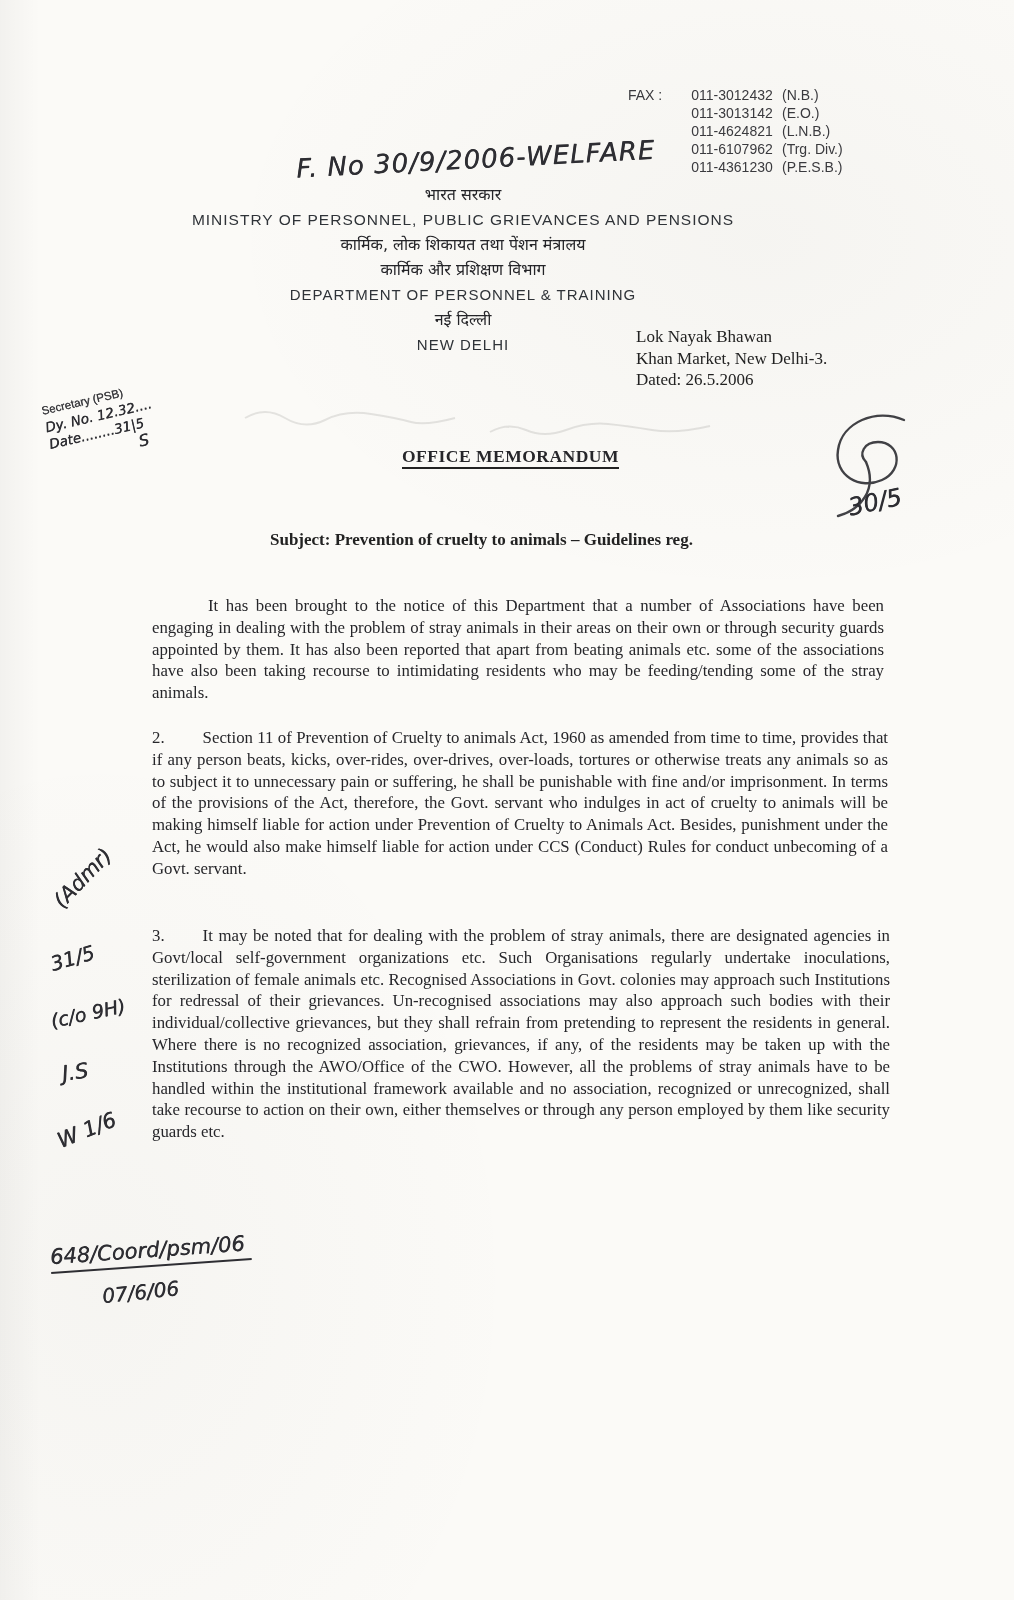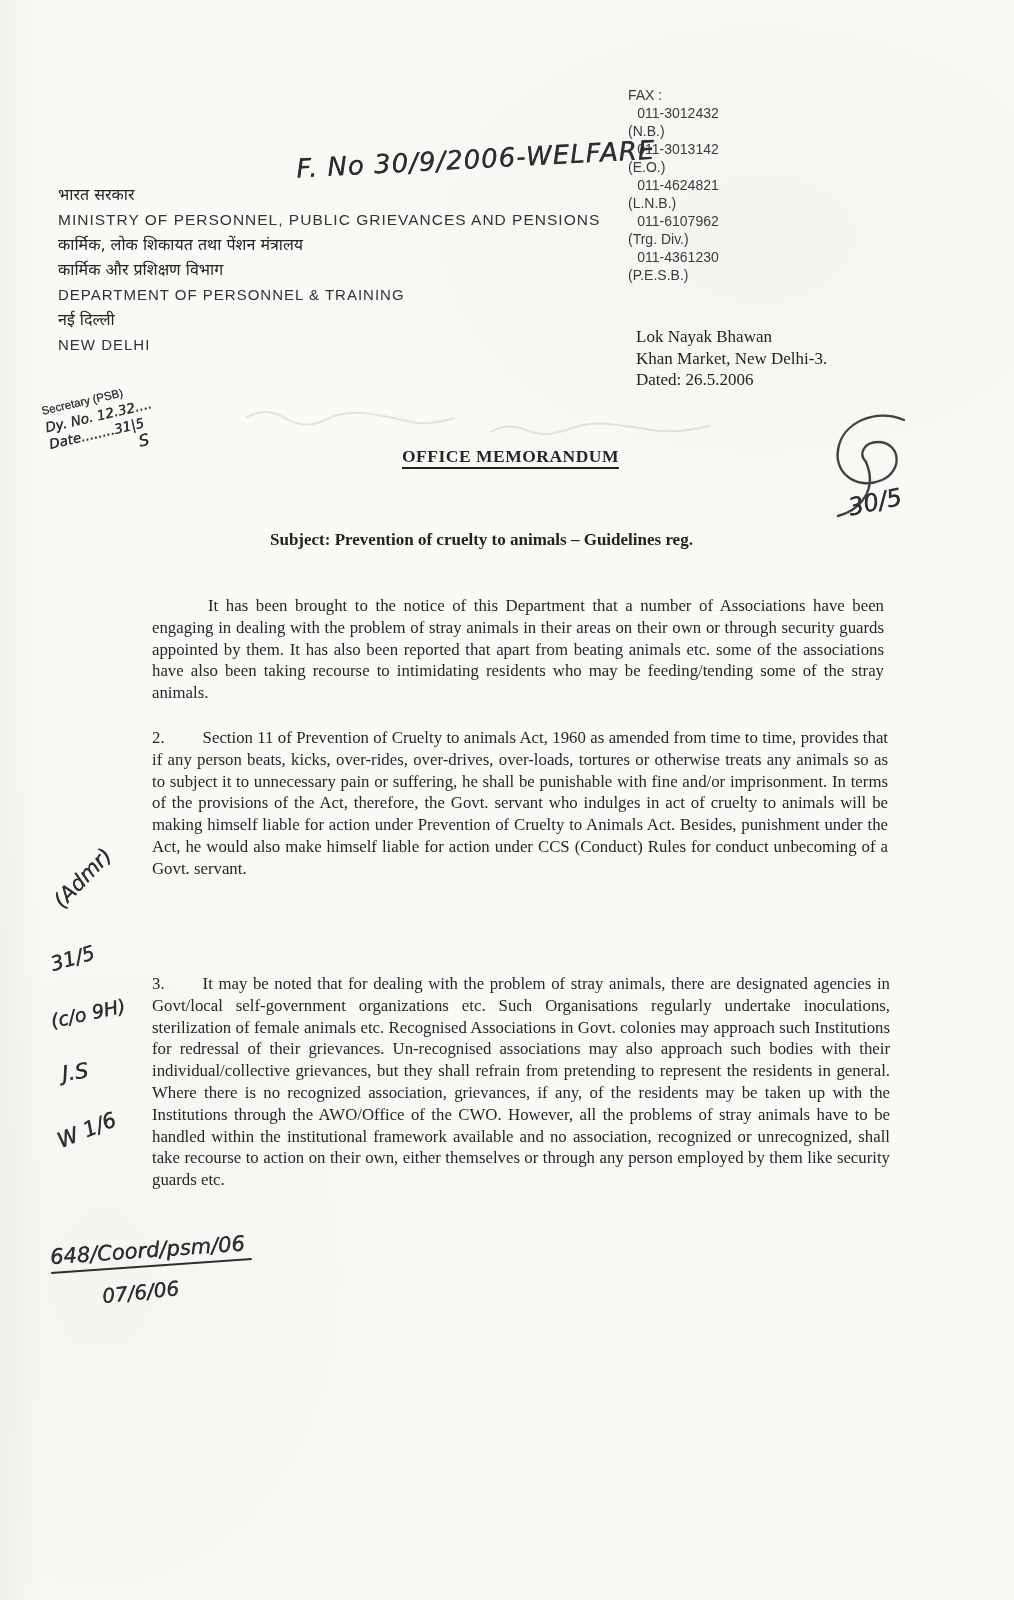--- a/index.html
+++ b/index.html
@@ -11,26 +11,26 @@
       radial-gradient(900px 600px at 75% 15%, rgba(90,90,80,0.035), transparent 60%),
       radial-gradient(700px 900px at 10% 80%, rgba(80,80,70,0.03), transparent 60%),
       linear-gradient(90deg, rgba(0,0,0,0.035) 0, transparent 40px),
       #fbfaf7;
     overflow:hidden;
     font-family:"Liberation Serif", serif;
     color:#26262a;
   }
   
   .fax-block{position:absolute;left:628px;top:86px;font-family:"Liberation Sans",sans-serif;font-size:14px;line-height:18px;color:#3a3a3e;}
-  .fax-row{display:flex;white-space:nowrap;flex-direction:column;}
+  .fax-row{display:flex;white-space:nowrap;}
   .fax-label{display:inline-block;width:54px;}
   .fax-number{display:inline-block;width:100px;text-align:center;}
   .fax-unit{display:inline-block;}
   
-  .letterhead{position:absolute;left:58px;top:184px;width:810px;}
+  .letterhead{position:absolute;left:58px;top:184px;width:810px;text-align:center;}
   .lh-line{margin:0 0 4px 0;}
   .lh-hi{font-family:"DejaVu Sans",sans-serif;font-size:16px;color:#242428;line-height:21px;}
   .lh-en{font-family:"Liberation Sans",sans-serif;font-size:15.5px;letter-spacing:1px;color:#2f3338;line-height:21px;}
   .lh-small{font-size:15px;}
   
   .address-block{position:absolute;left:636px;top:326px;width:250px;text-align:left;font-size:17px;line-height:21.5px;color:#222;}
   
   .hand{font-family:"DejaVu Sans",sans-serif;font-style:italic;color:#2e2e33;text-shadow:0.3px 0.3px 0 currentColor;}
   .file-no{position:absolute;left:296px;top:144px;font-size:26px;letter-spacing:1px;transform:rotate(-3deg);}
   .stamp{position:absolute;left:46px;top:390px;transform:rotate(-13deg);line-height:17px;}
@@ -50,21 +50,21 @@
   .bottom-note-2{position:absolute;left:102px;top:1280px;font-size:20px;transform:rotate(-6deg);white-space:nowrap;}
   
   .memo-title{position:absolute;left:7px;right:0;top:446px;text-align:center;}
   .memo-title span{font-weight:bold;font-size:17.5px;letter-spacing:0.5px;border-bottom:2px solid #222;padding-bottom:1px;}
   .subject{position:absolute;left:270px;top:530px;font-weight:bold;font-size:17px;color:#222;}
   .para{position:absolute;font-size:16.8px;line-height:21.8px;text-align:justify;color:#26262a;}
   .para .pnum{margin-right:38px;}
   .para .pnum:empty{margin:0;}
   .para-1{left:152px;top:595px;width:732px;text-indent:56px;}
   .para-2{left:152px;top:727px;width:736px;}
-  .para-3{left:152px;top:925px;width:738px;margin-top:48px;}
+  .para-3{left:152px;top:925px;width:738px;}
   .smudge{position:absolute;opacity:0.16;}
 </style>
 </head>
 <body>
 
 <div class="page">
 
   <div class="fax-block">
     <div class="fax-row">
       <span class="fax-label">FAX :</span>

